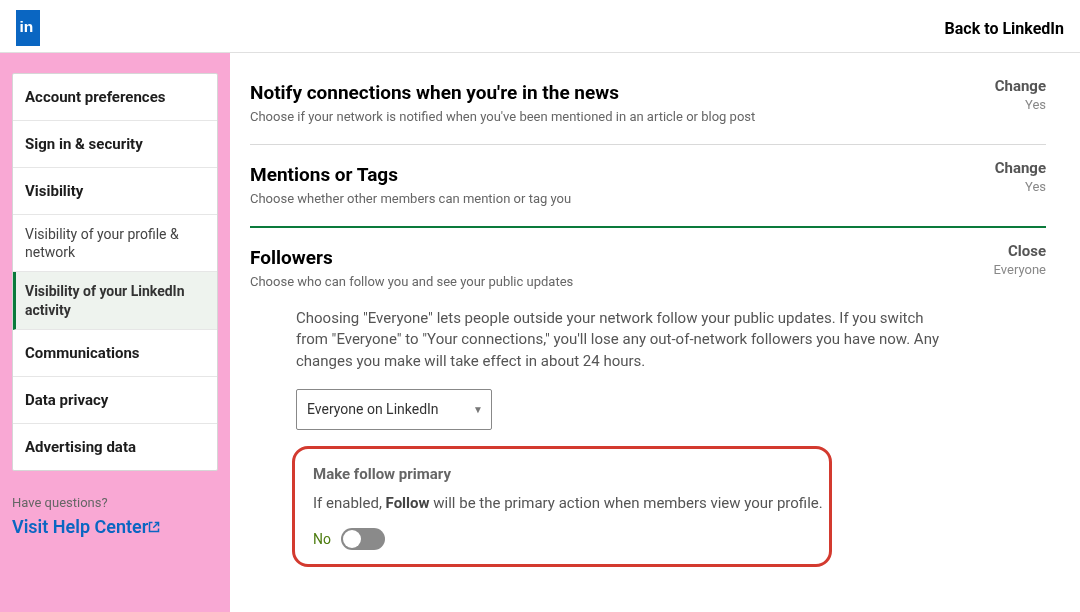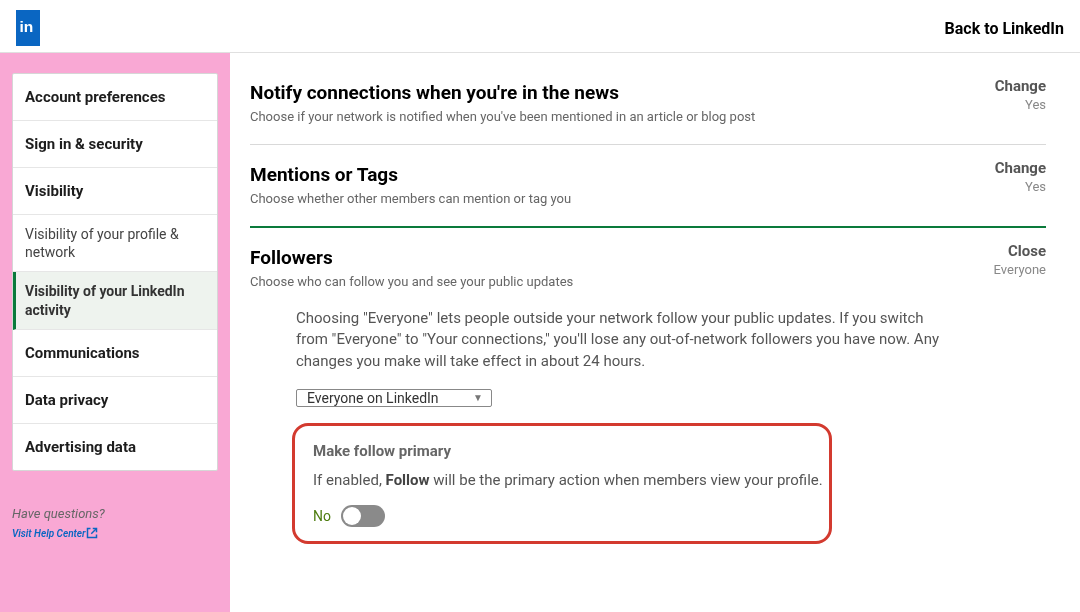--- a/index.html
+++ b/index.html
@@ -56,29 +56,28 @@
     line-height:1.3;
   }
   .nav-sub.active {
     background:#eef3ee;
     border-left:3px solid #0a7a3b;
     padding-left:9px;
     color:#333;
     font-weight:bold;
   }
   .help {
-    margin-top:35px;
+    margin-top:24px;
     font-size:13px;
     color:#666;
-    font-style:italic;
   }
   .help-link {
     color:#0a66c2;
     font-weight:600;
-    font-size:10px;
+    font-size:18px;
     display:inline-flex;
     align-items:center;
     gap:0;
     margin-top:6px;
     cursor:pointer;
   }
   .main {
     flex:1;
     padding: 10px 34px 0 20px;
     background:#fff;
@@ -125,21 +124,21 @@
   .followers-body p {
     font-size:15px;
     color:#555;
     line-height:1.45;
   }
   .select-wrap {
     margin-top:16px;
     border:1px solid #888;
     border-radius:2px;
     width:196px;
-    height:18px;
+    height:41px;
     display:flex;
     align-items:center;
     justify-content:space-between;
     padding:0 8px 0 10px;
     font-size:14px;
     color:#333;
     cursor:pointer;
   }
   .select-wrap .tri {
     color:#777;

